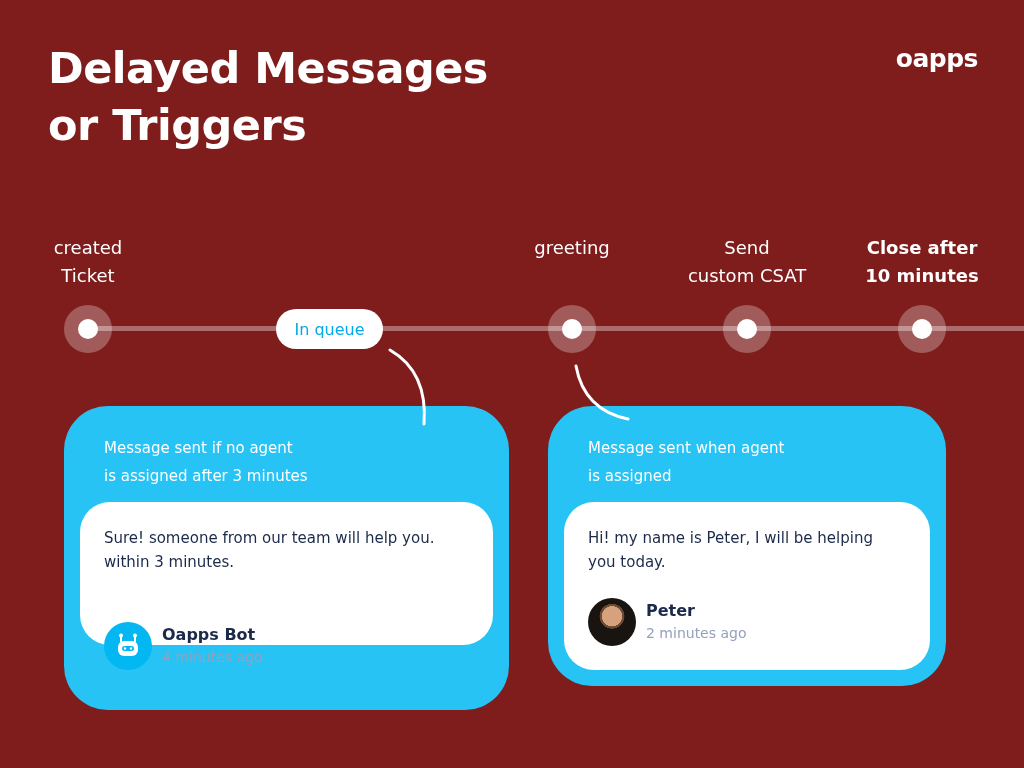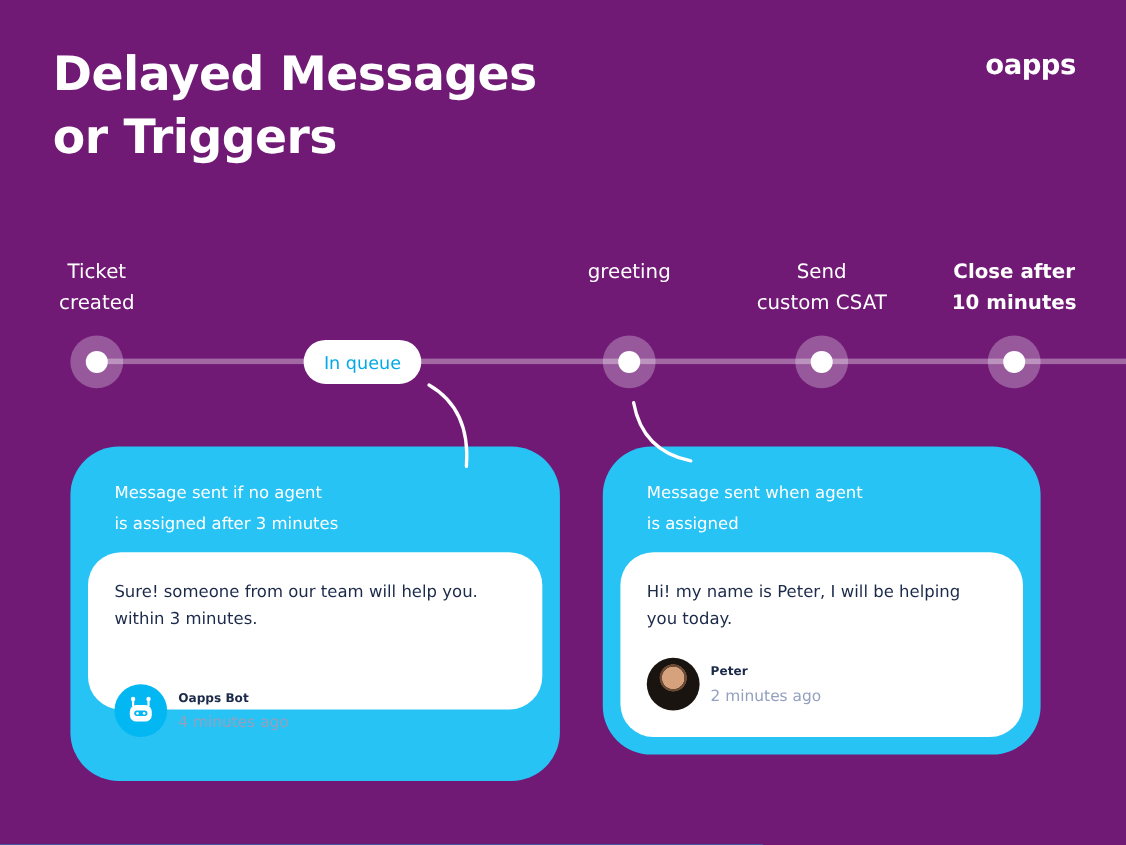--- a/index.html
+++ b/index.html
@@ -2,21 +2,21 @@
 <html><head>
   <meta charset="utf-8">
   <style>
     * { box-sizing: border-box; margin: 0; padding: 0; }
     html, body {
       width: 1024px; height: 768px; overflow: hidden;
       background: #02b7f2;
       font-family: "DejaVu Sans", sans-serif;
       color: #ffffff;
     }
-    .canvas { position: relative; width: 1024px; height: 768px; background: #701a75; }
+    .canvas { position: relative; width: 1024px; height: 768px; background: #7f1d1d; }
 
     .title {
       position: absolute; left: 48px; top: 40px;
       font-size: 43px; font-weight: 700; line-height: 57px;
       letter-spacing: -0.5px; color: #ffffff;
     }
     .title span { display: block; }
 
     .logo {
       position: absolute; right: 46px; top: 44px;
@@ -67,40 +67,40 @@
     }
     .card-text span { display: block; white-space: nowrap; }
     .author { position: absolute; left: 24px; display: flex; align-items: center; }
     .avatar {
       width: 48px; height: 48px; border-radius: 50%; flex: none;
       display: flex; align-items: center; justify-content: center; overflow: hidden;
     }
     .avatar.bot { background: #02b7f2; }
     .avatar.person { background: radial-gradient(circle at 50% 38%, #d6a27e 0 26%, #6b4a36 27% 32%, #1a1411 33%); }
     .author-meta { margin-left: 10px; }
-    .author-name { font-size: 11px; font-weight: 700; color: #1c2a4a; line-height: 22px; }
+    .author-name { font-size: 16px; font-weight: 700; color: #1c2a4a; line-height: 22px; }
     .author-time { font-size: 14px; color: #94a0bd; line-height: 22px; }
   </style>
 </head>
 <body>
 
 <div class="canvas">
 
   <h1 class="title">
     <span>Delayed Messages</span>
     <span>or Triggers</span>
   </h1>
 
   <div class="logo">oapps</div>
 
   <div class="track"></div>
 
   <div class="step-label" style="left:88px;">
+    <span>created</span>
     <span>Ticket</span>
-    <span>created</span>
   </div>
   <div class="step-label" style="left:572px;">
     <span>greeting</span>
   </div>
   <div class="step-label" style="left:747px;">
     <span>Send</span>
     <span>custom CSAT</span>
   </div>
   <div class="step-label" style="left:922px;font-weight:bold;">
     <span>Close after</span>

